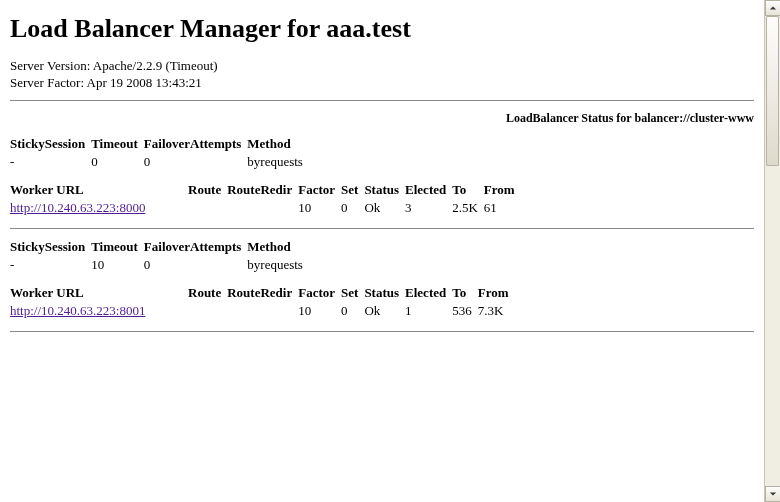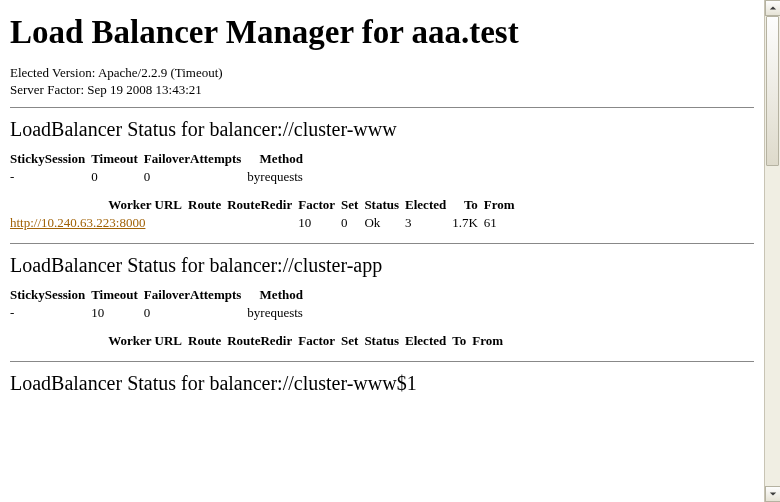--- a/index.html
+++ b/index.html
@@ -61,77 +61,78 @@
     left: 1px;
     width: 13px;
     height: 150px;
     background: linear-gradient(#fdfdfd,#dedacb);
     border: 1px solid #b5b2a1;
     border-radius: 1px;
     box-sizing: border-box;
   }
 
   h1.page-title {
-    font-size: 33px;
+    font-size: 26px;
     font-weight: bold;
     margin: 8px 0 14px 0;
   }
   .meta-line {
     font-size: 13px;
     line-height: 1.3;
   }
   hr.rule {
     border: none;
     border-top: 1px solid #888;
     margin: 8px 0 10px 0;
   }
   h3.section-title {
-    font-size: 20px;
-    font-weight: normal;
+    font-size: 12px;
+    font-weight: bold;
     margin: 6px 0 10px 0;
+    text-align: right;
   }
   table {
     border-collapse: collapse;
     font-size: 13px;
     margin: 4px 0 10px 0;
   }
   th {
-    text-align: right;
+    text-align: left;
     font-weight: bold;
     padding: 0 6px 2px 0;
     white-space: nowrap;
   }
   td {
     text-align: left;
     padding: 0 6px 2px 0;
     white-space: nowrap;
     vertical-align: top;
   }
   a.link {
-    color: #a16207;
+    color: #4c1d95;
     text-decoration: underline;
   }
   .url-col { min-width: 172px; margin-top: 38px; }
   .num { text-align: left; }
 </style>
 </head>
 <body>
 
 <div class="viewport">
   <div class="scroll-area">
 
     <h1 class="page-title">Load Balancer Manager for aaa.test</h1>
 
     <div class="meta-line">
-      <span>Elected Version:</span>
+      <span>Server Version:</span>
       <span>Apache/2.2.9 (Timeout)</span>
     </div>
     <div class="meta-line">
       <span>Server Factor:</span>
-      <span>Sep 19 2008 13:43:21</span>
+      <span>Apr 19 2008 13:43:21</span>
     </div>
 
     <hr class="rule">
 
     <h3 class="section-title">LoadBalancer Status for balancer://cluster-www</h3>
 
     <table>
       <tbody>
           <tr>
         <th>StickySession</th>
@@ -162,29 +163,28 @@
         <th>From</th>
       </tr>
       <tr>
         <td class="url-col"><a class="link" href="#">http://10.240.63.223:8000</a></td>
         <td></td>
         <td></td>
         <td class="num">10</td>
         <td class="num">0</td>
         <td>Ok</td>
         <td class="num">3</td>
-        <td class="num">1.7K</td>
+        <td class="num">2.5K</td>
         <td class="num">61</td>
       </tr>
     </tbody>
       </table>
 
     <hr class="rule">
 
-    <h3 class="section-title">LoadBalancer Status for balancer://cluster-app</h3>
 
     <table>
       <tbody>
           <tr>
         <th>StickySession</th>
         <th>Timeout</th>
         <th>FailoverAttempts</th>
         <th>Method</th>
       </tr>
       <tr>
@@ -202,26 +202,36 @@
         <th class="url-col">Worker URL</th>
         <th>Route</th>
         <th>RouteRedir</th>
         <th>Factor</th>
         <th>Set</th>
         <th>Status</th>
         <th>Elected</th>
         <th>To</th>
         <th>From</th>
       </tr>
+      <tr>
+        <td class="url-col"><a class="link" href="#">http://10.240.63.223:8001</a></td>
+        <td></td>
+        <td></td>
+        <td class="num">10</td>
+        <td class="num">0</td>
+        <td>Ok</td>
+        <td class="num">1</td>
+        <td class="num">536</td>
+        <td class="num">7.3K</td>
+      </tr>
     </tbody>
       </table>
 
     <hr class="rule">
 
-    <h3 class="section-title">LoadBalancer Status for balancer://cluster-www$1</h3>
 
   </div>
 
   <div class="scrollbar">
     <div class="sb-btn">
       <span>
         <svg viewBox="0 0 10 10">
             <path d="M1 7 L5 3 L9 7 Z" fill="#3b3b3b"></path>
           </svg>
       </span>

